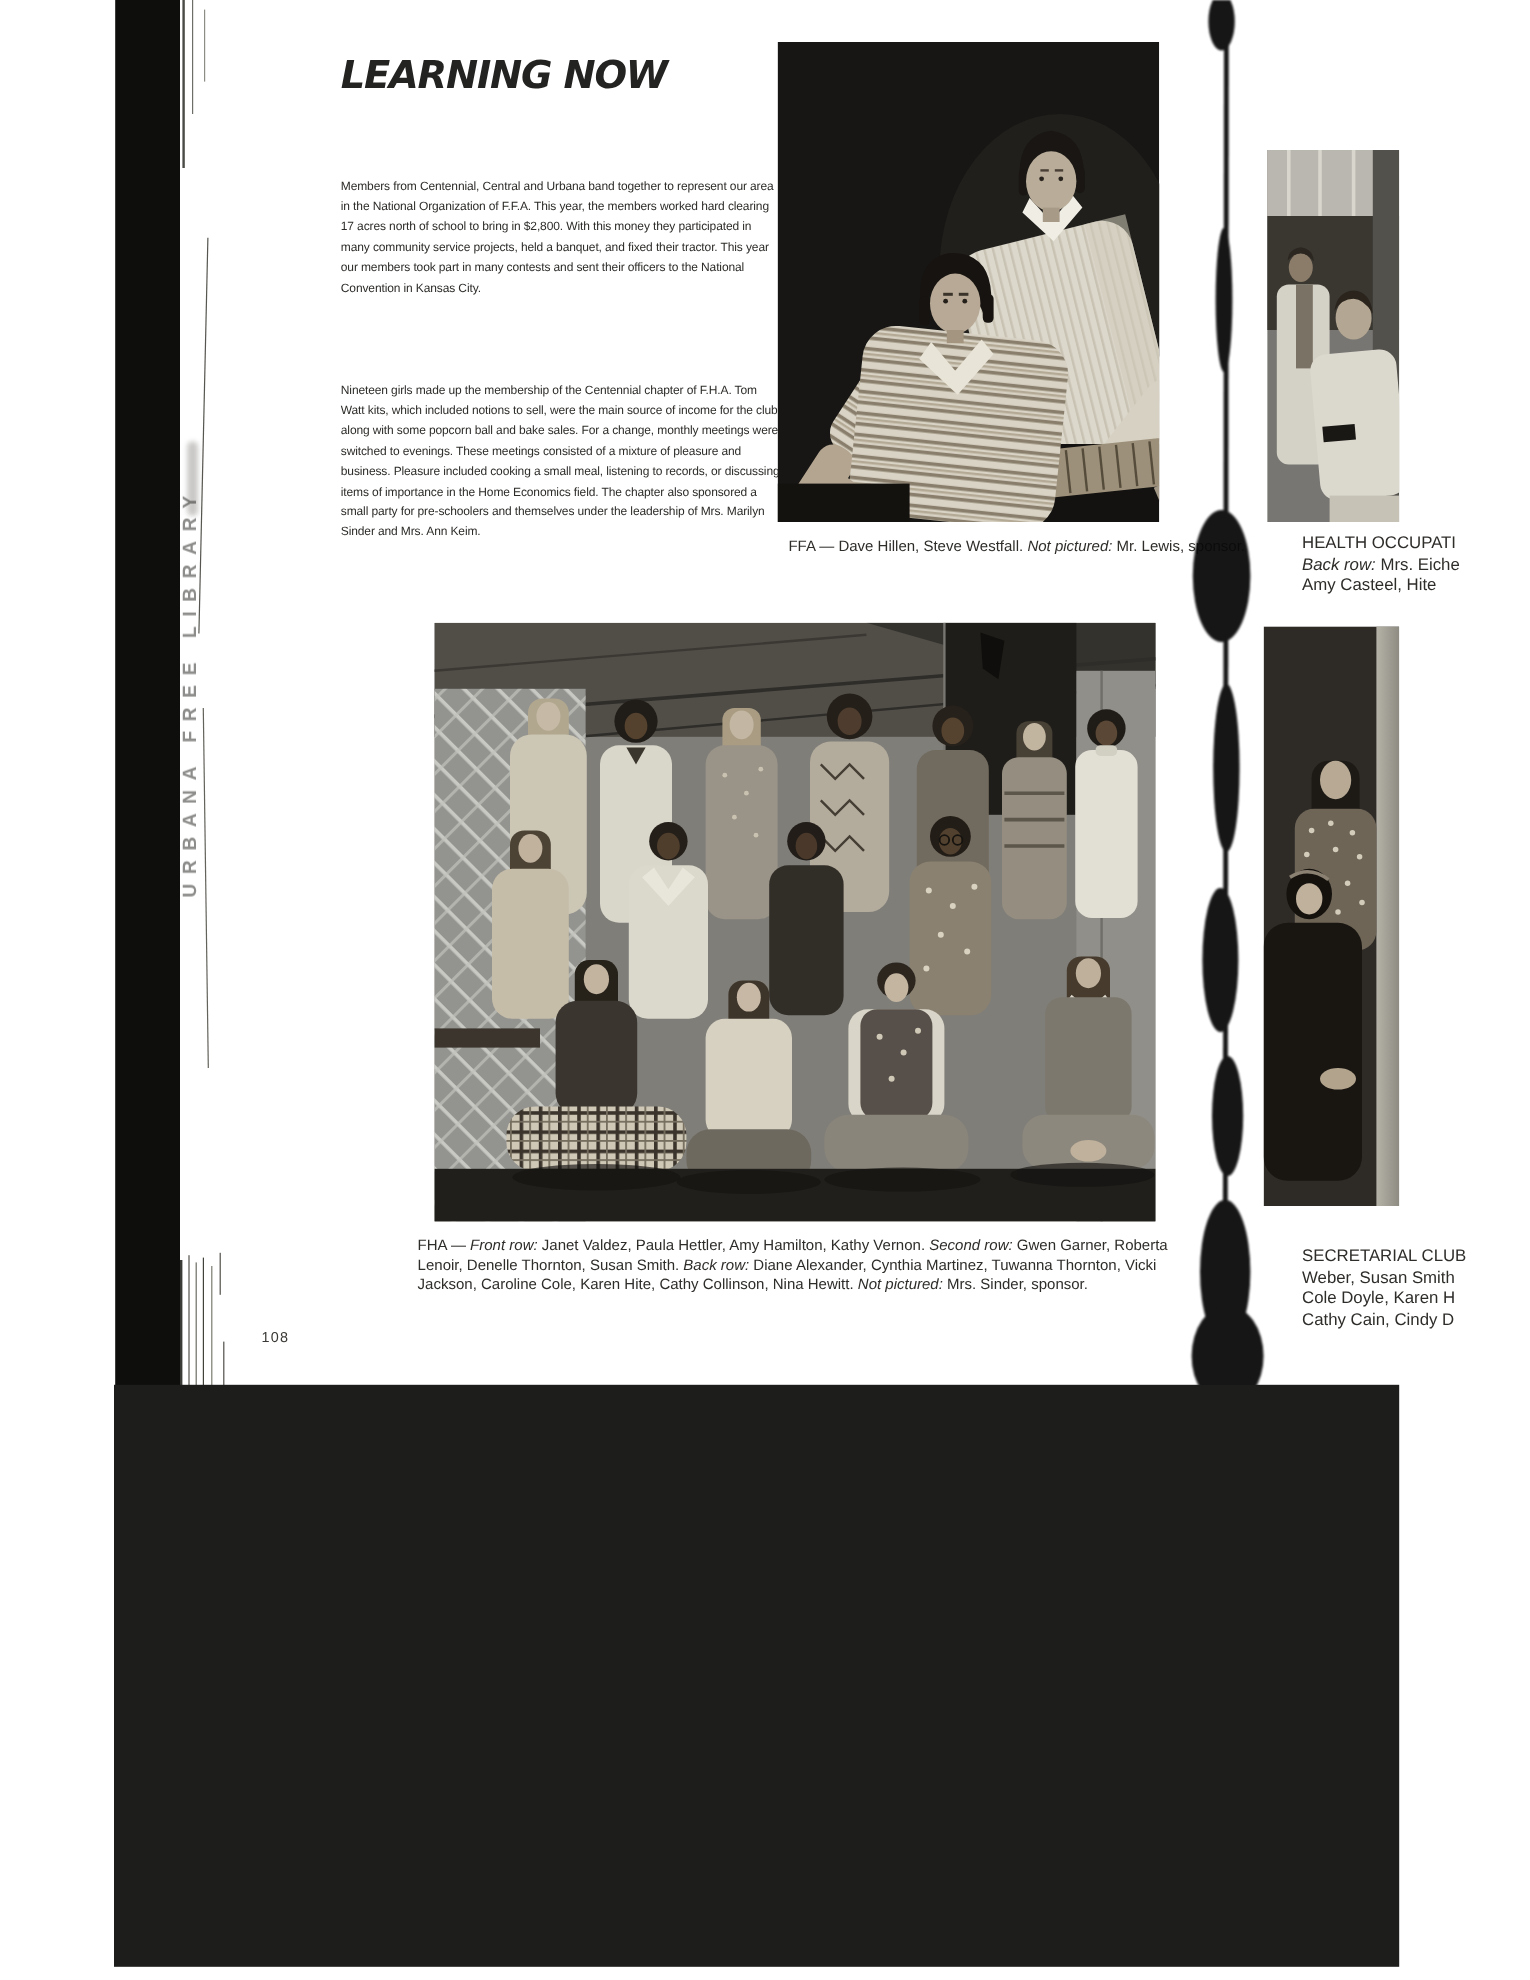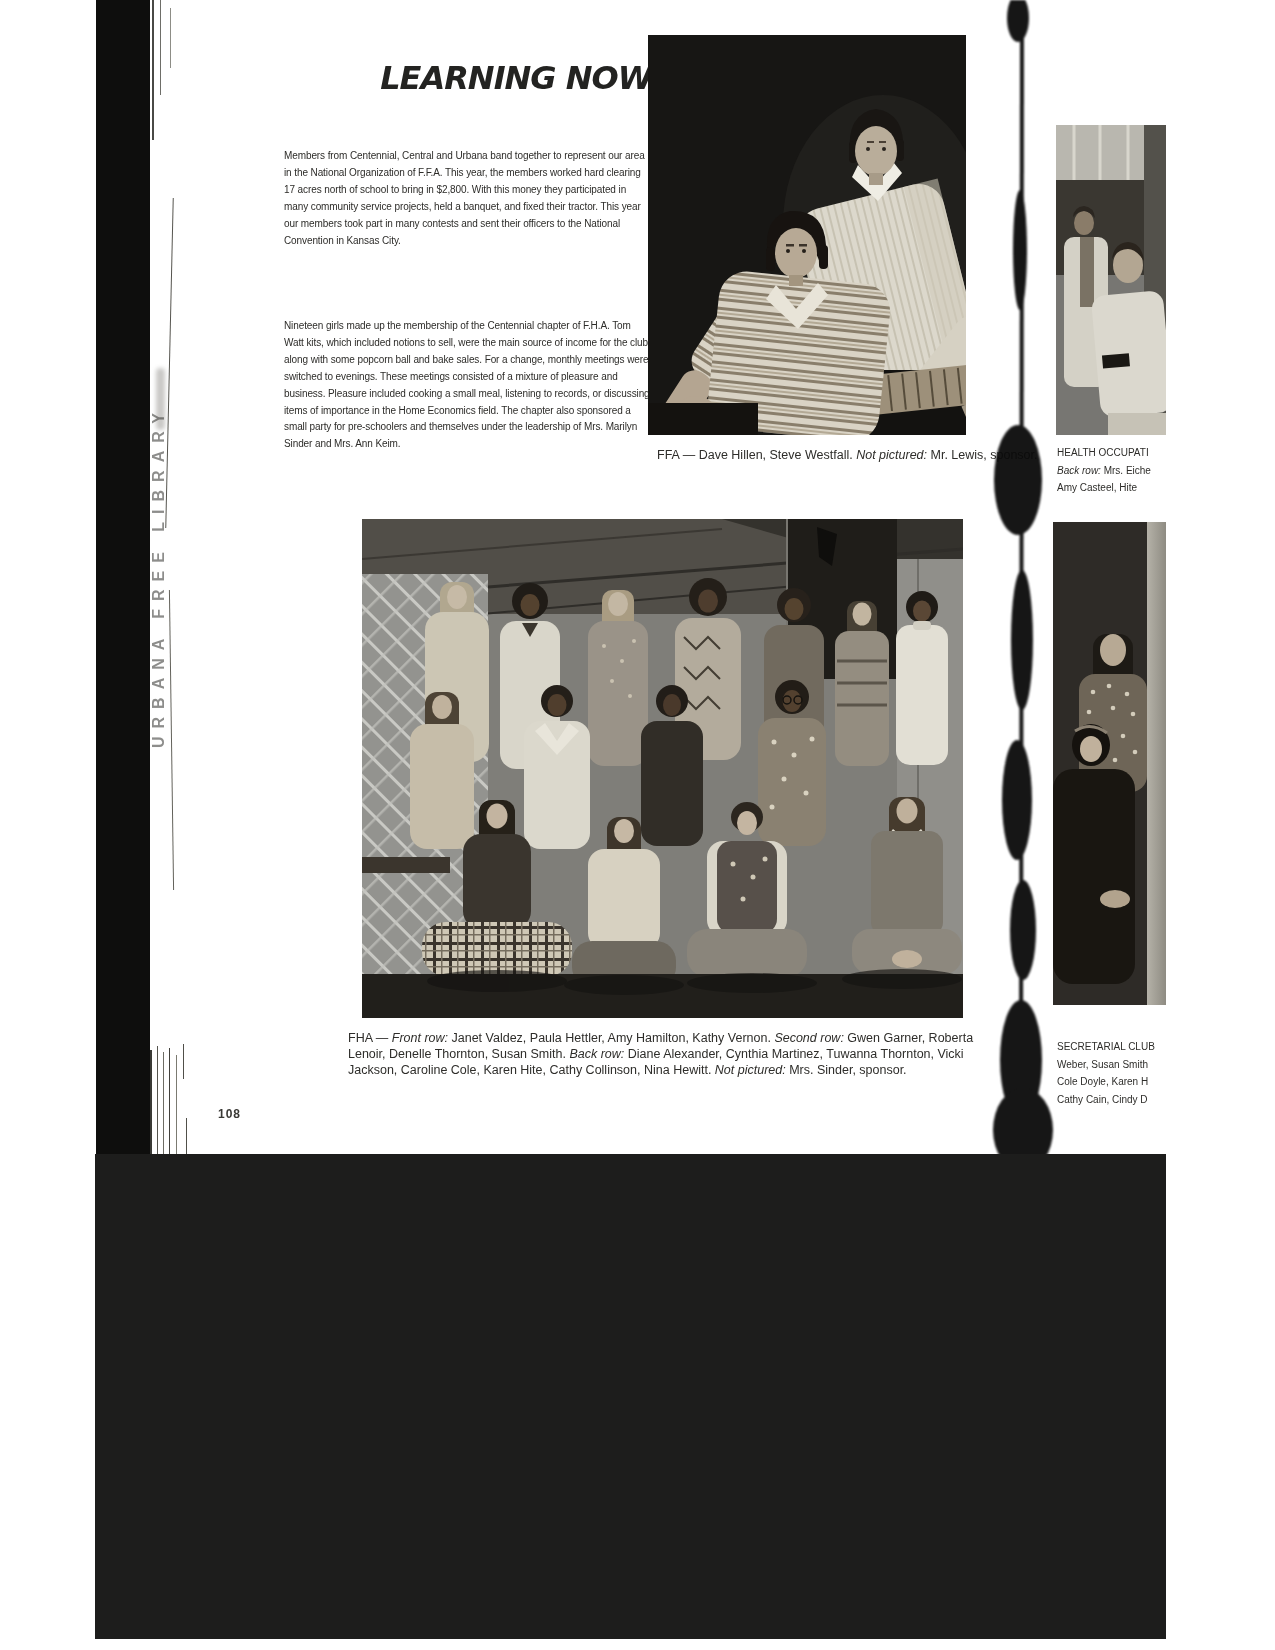--- a/index.html
+++ b/index.html
@@ -9,36 +9,36 @@
   
   .left-strip{left:96px;top:0;width:54px;height:1162px;background:#0e0e0d;}
   .black-block{left:95px;top:1154px;width:1071px;height:485px;background:#1d1d1c;}
   .edge-line{background:#555;width:1px;}
   .gutter{left:992px;top:0;filter:blur(1.1px);opacity:.95;}
   .smudge{left:156px;top:368px;width:9px;height:62px;background:rgba(60,58,52,.28);filter:blur(2px);border-radius:4px;}
   .stamp{left:150px;top:748px;transform:rotate(-90deg);transform-origin:left top;
          font-weight:bold;font-size:16px;letter-spacing:8px;white-space:nowrap;
          color:rgba(48,47,43,.55);filter:blur(.5px);}
   
-  .title{left:284px;top:40px;width:368px;text-align:right;
+  .title{left:284px;top:40px;width:368px;text-align:left;
          font-family:"DejaVu Sans","Liberation Sans",sans-serif;
          font-style:italic;font-weight:bold;font-size:32px;line-height:45px;
-         letter-spacing:-1px;color:#232321;margin-top:16px;}
+         letter-spacing:-1px;color:#232321;}
   .bodytext{left:284px;width:368px;font-size:10px;line-height:16.9px;
             letter-spacing:-0.1px;color:#2d2c29;}
   .p1{top:148px;} .p2{top:318px;}
   
   .cap{font-size:12.5px;line-height:16.2px;color:#2e2d2a;}
   .ffa-cap{left:657px;top:447px;width:400px;white-space:nowrap;}
   .fha-cap{left:348px;top:1030px;width:640px;}
   .it{font-style:italic;text-align:center;}
-  .rcap{font-size:10px;line-height:17.5px;color:#2e2d2a;white-space:nowrap;}
+  .rcap{font-size:14px;line-height:17.5px;color:#2e2d2a;white-space:nowrap;margin-left:28px;}
   .health-cap{left:1057px;top:444px;}
   .secr-cap{left:1057px;top:1038px;}
-  .pagenum{left:218px;top:1107px;font-size:12px;letter-spacing:1px;color:#3a3935;font-weight:bold;}
+  .pagenum{left:218px;top:1107px;font-size:12px;letter-spacing:1px;color:#3a3935;}
   .photo{display:block;}
 </style>
 </head>
 <body>
 
 <div class="abs left-strip"></div>
 <div class="abs edge-line" style="left:152px;top:0;height:140px;width:2px;background:#4a4a46;"></div>
 <div class="abs edge-line" style="left:160px;top:0;height:95px;background:#6e6e68;"></div>
 <div class="abs edge-line" style="left:170px;top:8px;height:60px;background:#8d8d86;"></div>
 <div class="abs edge-line" style="left:169px;top:198px;height:330px;background:#56554f;transform:rotate(1.3deg);"></div>

